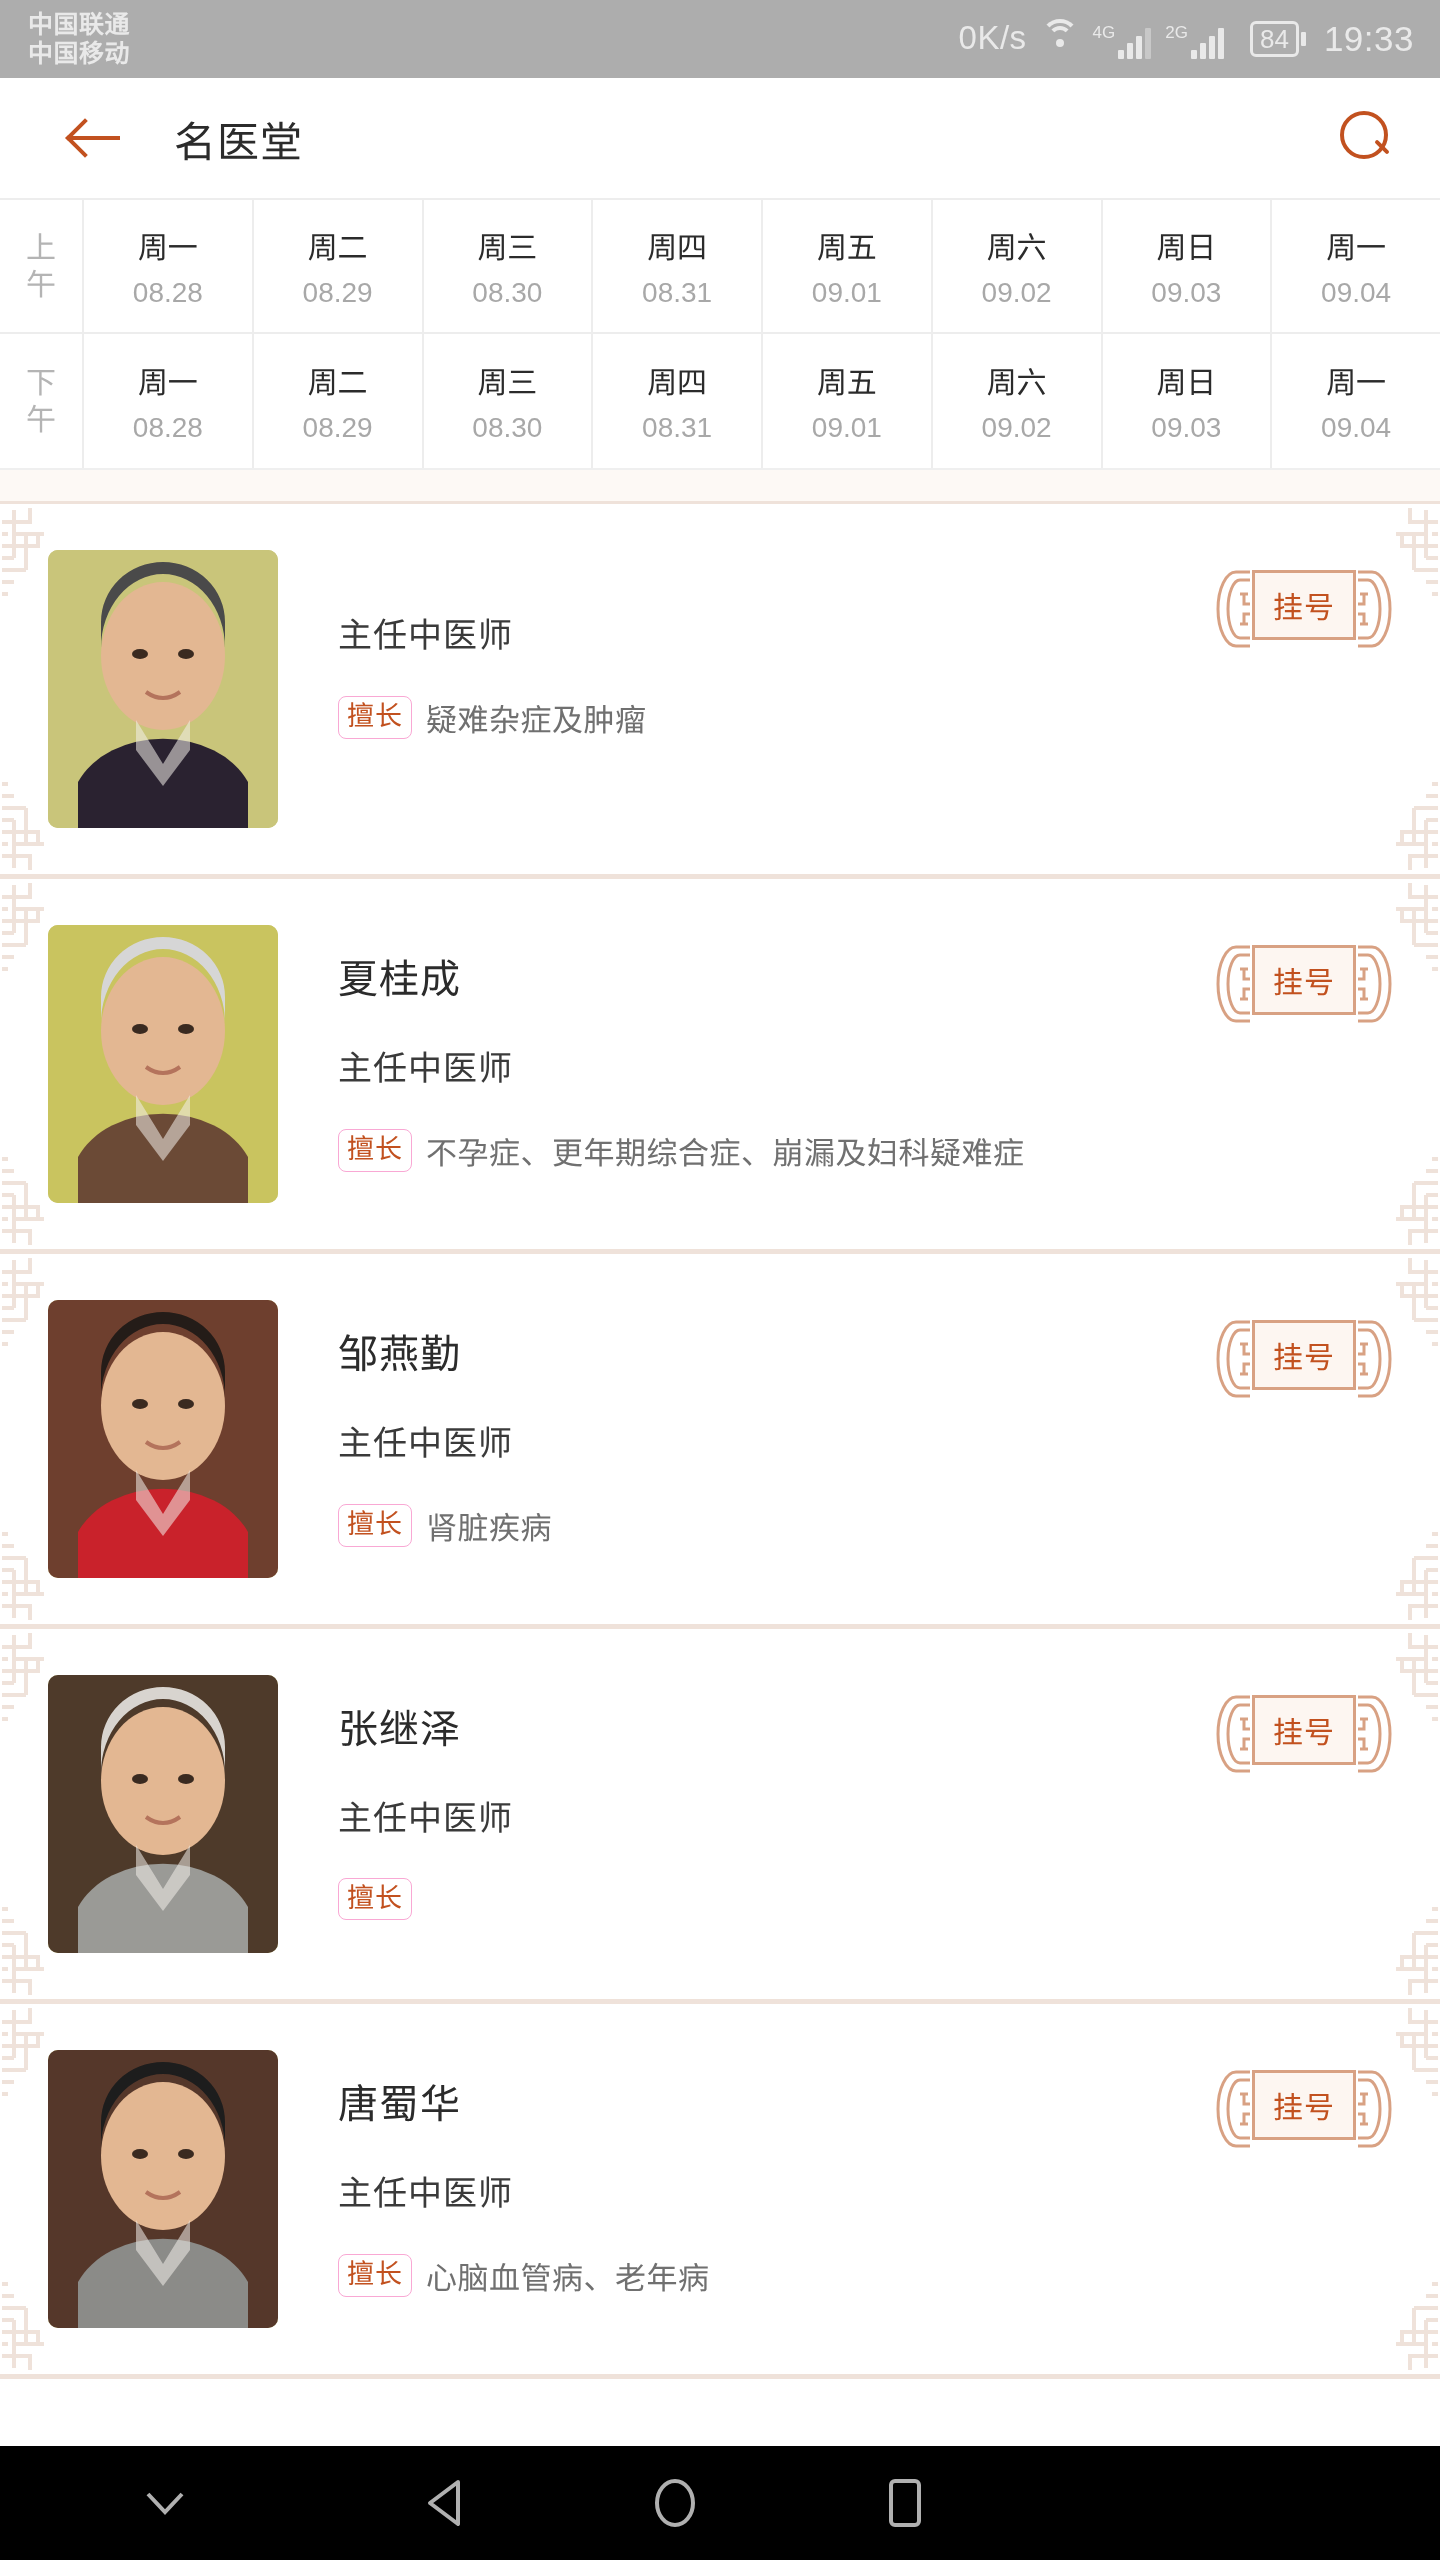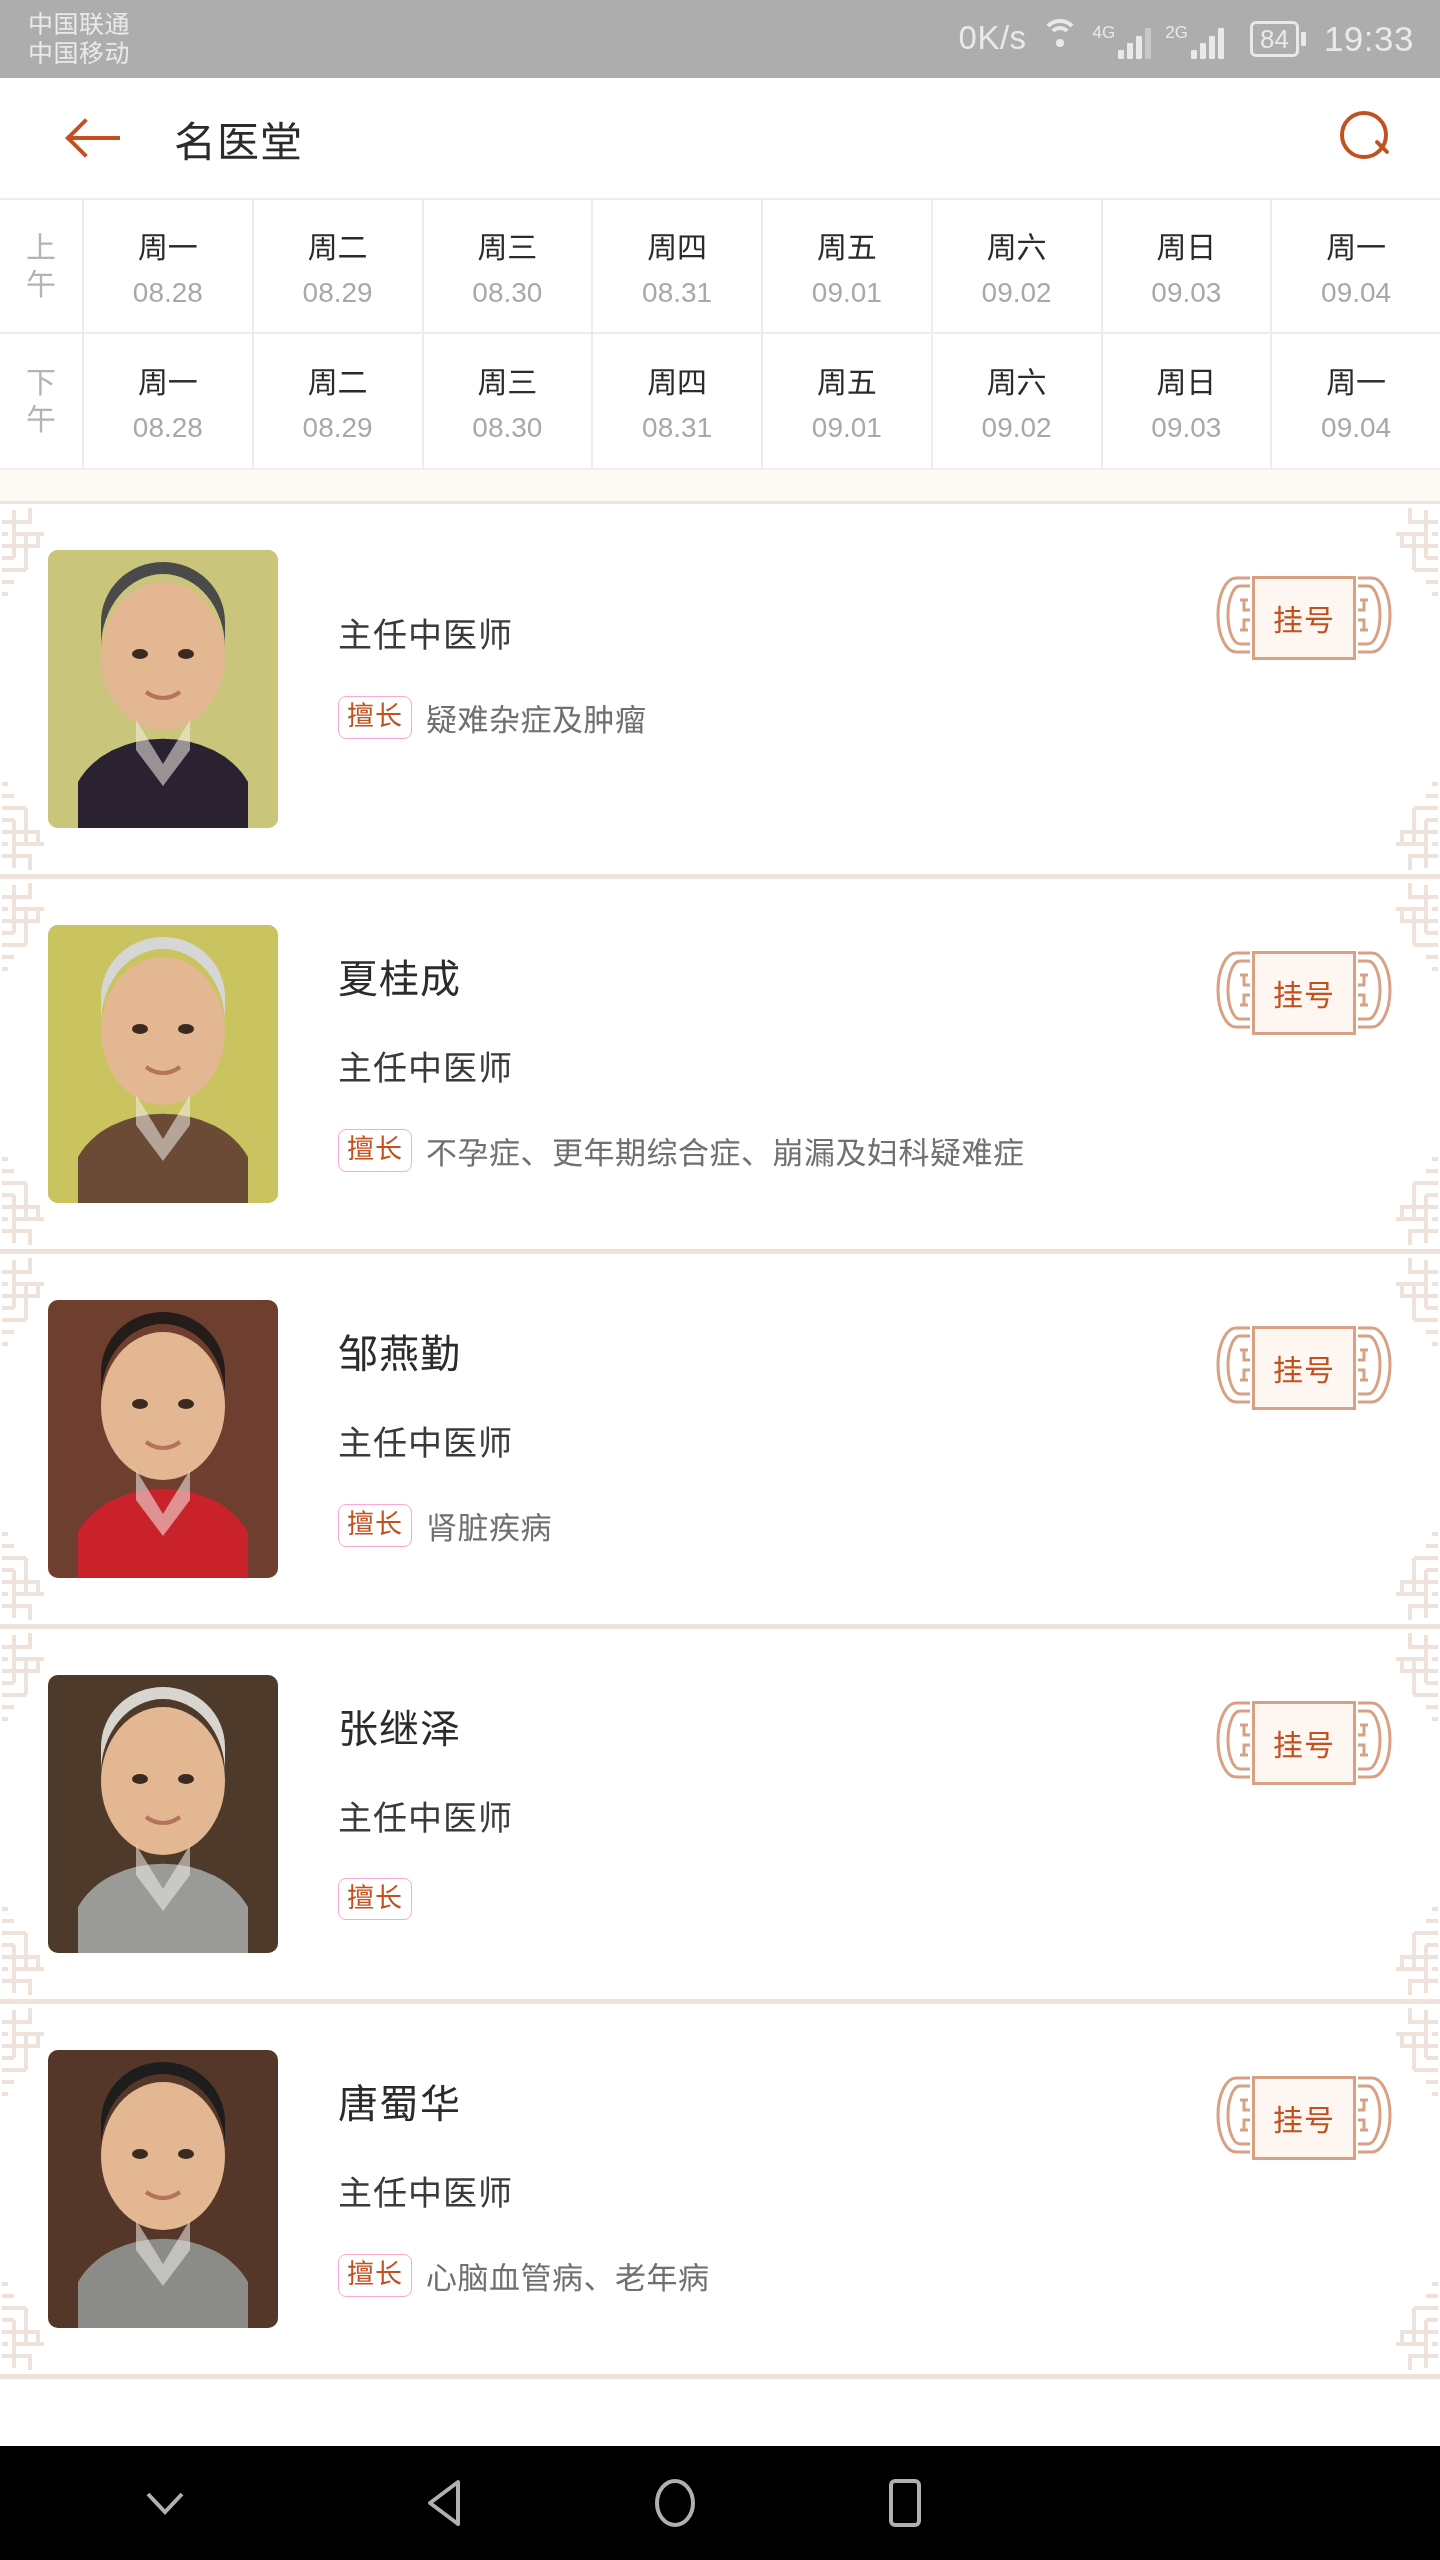--- a/index.html
+++ b/index.html
@@ -25,20 +25,21 @@
   .carrier-block {
     display: flex;
     flex-direction: column;
     justify-content: center;
     line-height: 1.15;
   }
   .carrier-block span {
     color: #e9e9e9;
     font-size: 25px;
     letter-spacing: 0.5px;
+    font-weight: bold;
   }
   .status-right {
     display: flex;
     gap: 14px;
     color: #e9e9e9;
   }
   .net-speed { font-size: 33px; letter-spacing: 0.5px; }
   .clock { font-size: 35px; letter-spacing: 0.5px; margin-left: 4px; }
 
   .wifi-ico { width: 38px; height: 30px; position: relative; }
@@ -246,25 +247,25 @@
   .skill-text {
     font-size: 31px;
     color: #707070;
     letter-spacing: 0.5px;
     white-space: nowrap;
   }
 
   
   .register-btn {
     flex: none;
-    margin-top: 26px;
+    margin-top: 20px;
     margin-left: 18px;
     display: flex;
     align-items: stretch;
-    height: 84px;
+    height: 70px;
     cursor: pointer;
   }
   .reg-orn { width: 36px; height: 78px; flex: none; }
   .reg-center {
     width: 104px;
     border: 3px solid #d8a183;
     background: #fdf6f1;
     display: flex;
     align-items: center;
     justify-content: center;

